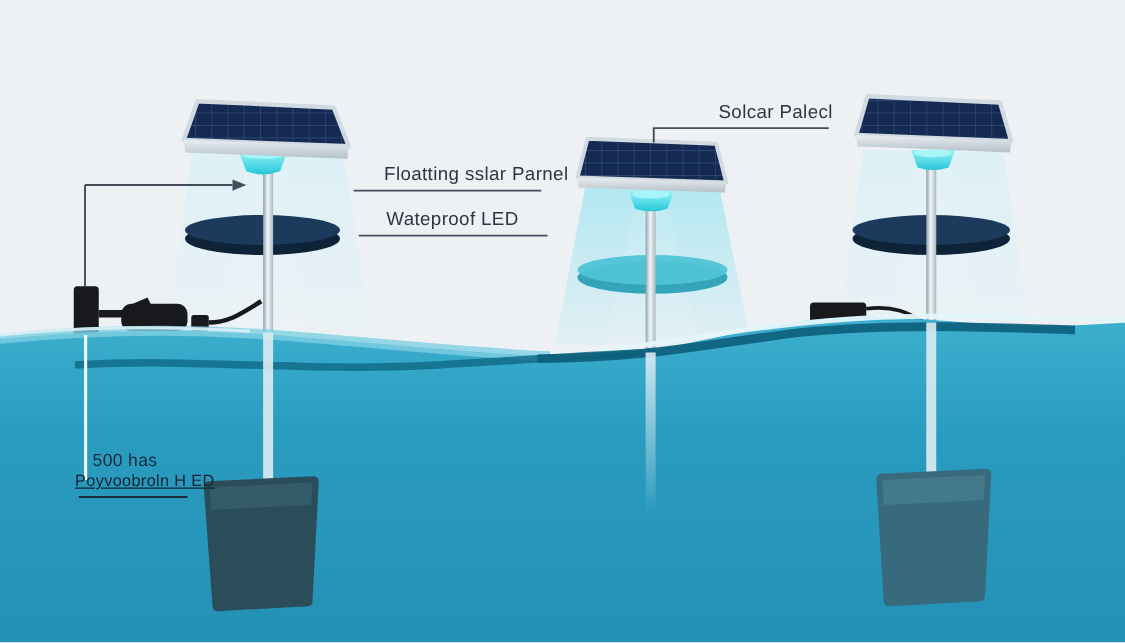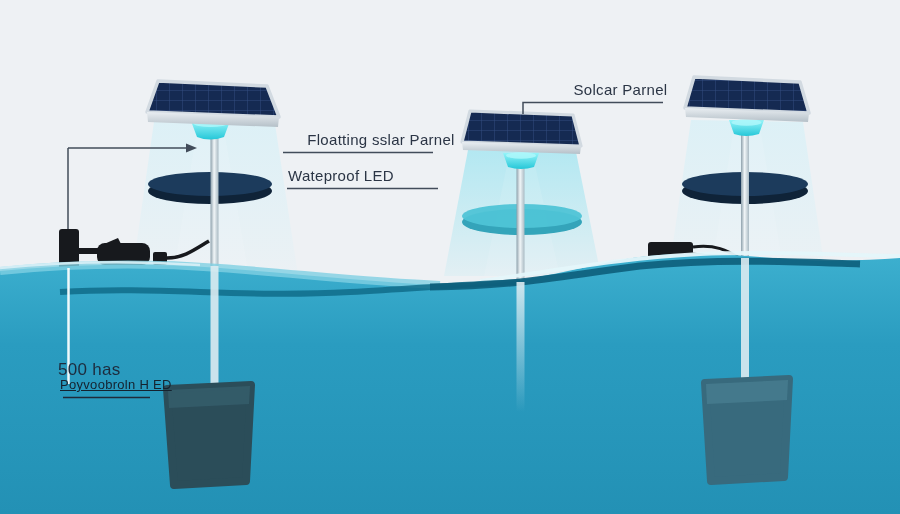--- a/index.html
+++ b/index.html
@@ -1,25 +1,25 @@
 <!DOCTYPE html>
 <html><head>
 <meta charset="utf-8">
 <style>
   html,body{margin:0;padding:0;background:#dfe3e8;font-family:"Liberation Sans",sans-serif;}
   .stage{position:relative;width:900px;height:514px;overflow:hidden;background:#eef1f4;}
   .stage svg{position:absolute;left:0;top:0;}
   .lbl{position:absolute;color:#2b3545;font-size:15px;letter-spacing:.3px;line-height:1.1;
        -webkit-font-smoothing:antialiased;white-space:nowrap;}
   .lbl.center{text-align:center;}
-  .lbl.right{text-align:left;}
+  .lbl.right{text-align:center;}
   .lbl-floating{left:280px;top:132px;width:156px;margin-left:23px;}
   .lbl-waterproof{left:288px;top:168px;width:148px;padding-right:4px;}
   .lbl-solar{left:548px;top:82px;width:145px;}
-  .lbl-500{left:58px;top:361px;width:84px;font-size:17px;color:#1d2c3e;}
+  .lbl-500{left:58px;top:361px;width:84px;font-size:14px;color:#1d2c3e;}
   .lbl-poly{left:60px;top:378px;width:94px;font-size:13px;color:#15222f;text-decoration:underline;}
 </style>
 </head>
 <body>
 
 <div class="stage">
 <svg width="900" height="514" viewBox="0 0 900 514">
   <defs>
     <linearGradient id="waterGrad" x1="0" y1="0" x2="0" y2="1">
       <stop offset="0" stop-color="#3db0cf"></stop>
@@ -142,16 +142,16 @@
     <line x1="283" y1="152.5" x2="433" y2="152.5"></line>
     <line x1="287" y1="188.5" x2="438" y2="188.5"></line>
     <path d="M523,114 L523,102.5 L663,102.5"></path>
   </g>
   <polygon points="186,143.5 197,148 186,152.5" fill="#424c5a"></polygon>
   <line x1="63" y1="397.5" x2="150" y2="397.5" stroke="#1f2a3a" stroke-width="1.6"></line>
 </svg>
 
   <div class="lbl lbl-floating center">Floatting sslar Parnel</div>
   <div class="lbl lbl-waterproof right">Wateproof LED</div>
-  <div class="lbl lbl-solar center">Solcar Parnel</div>
+  <div class="lbl lbl-solar center">Solcar Palecl</div>
   <div class="lbl lbl-500 right">500 has</div>
   <div class="lbl lbl-poly center">Poyvoobroln H ED</div>
 </div>
 
 </body></html>

